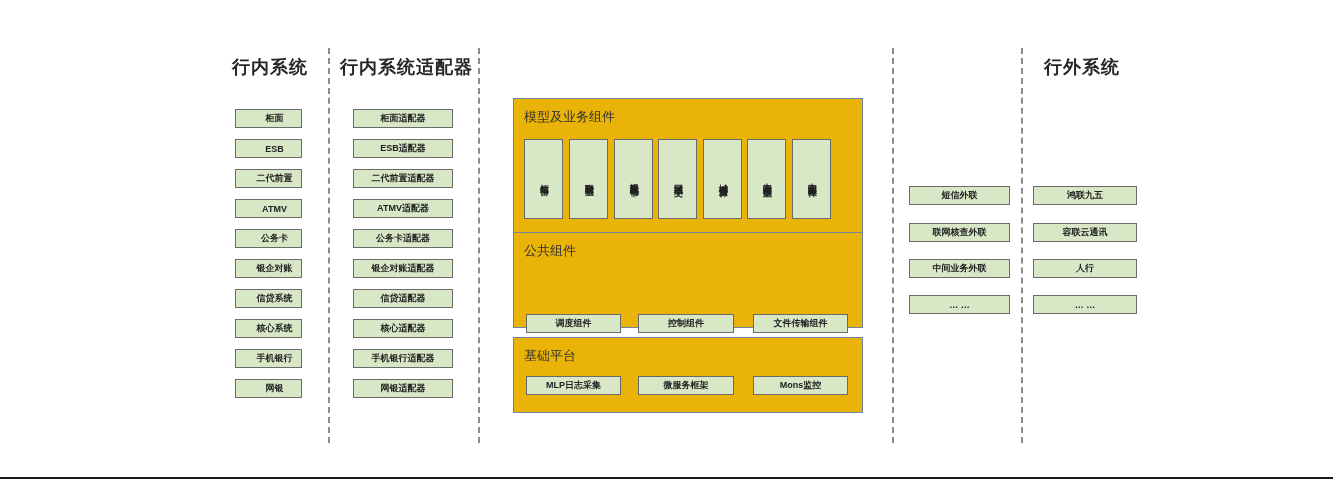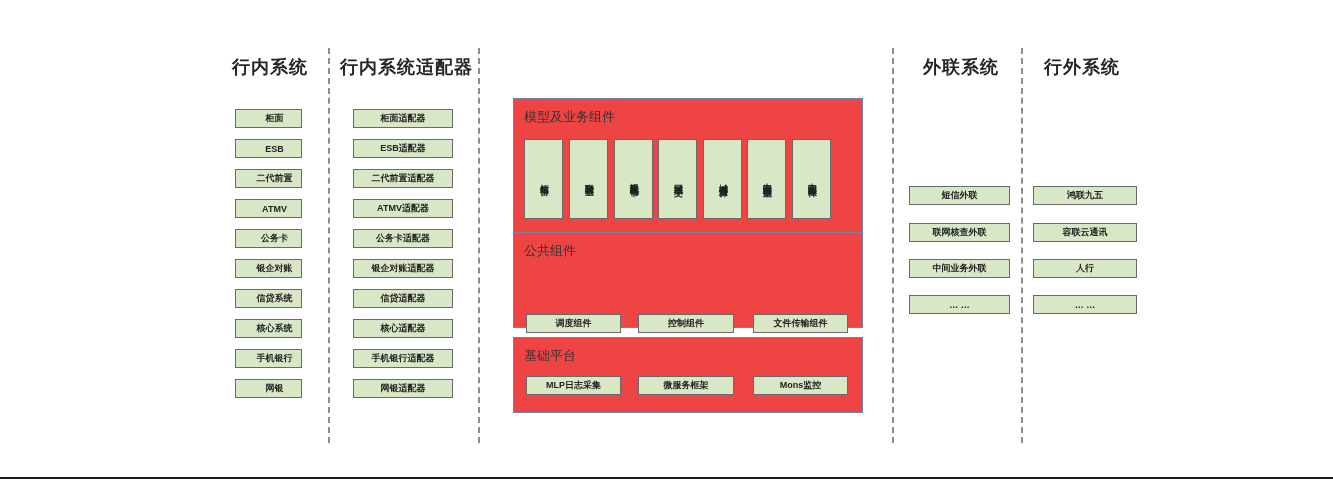--- a/index.html
+++ b/index.html
@@ -20,21 +20,21 @@
     background:#d8e8c7; border:1px solid #6a6a6a;
     display:flex; align-items:center; justify-content:center;
     font-size:9px; font-weight:bold; color:#222; white-space:nowrap;
   }
   .c1 { left:235px; width:67px;padding-left:12px; }
   .c2 { left:353px; width:100px; }
   .c4 { left:909px; width:101px; }
   .c5 { left:1033px; width:104px; }
   .bluebox {
     position:absolute; left:513px; width:350px; box-sizing:border-box;
-    background:#ef4444; border:1px solid #6e84a0;
+    background:#eab308; border:1px solid #6e84a0;
   }
   .bluebox .slabel {
     position:absolute; left:10px; top:9px; font-size:13px; color:#333333; white-space:nowrap;
   }
   .vbox {
     position:absolute; top:40px; width:39px; height:80px; box-sizing:border-box;
     background:#d8e8c7; border:1px solid #6a6a6a;
     display:flex; align-items:center; justify-content:center;
     writing-mode:vertical-rl; text-orientation:upright;
     font-size:9px; font-weight:bold; color:#222; letter-spacing:1px; line-height:1.1;
@@ -46,21 +46,20 @@
   .p3 { left:239px; width:95px; }
   .hrule { position:absolute; left:0; top:477px; width:1333px; height:2px; background:#1a1a1a; }
 </style>
 </head>
 <body>
 
 <div class="canvas">
 
   <div class="col-title" style="left:205px">行内系统</div>
   <div class="col-title" style="left:340px">行内系统适配器</div>
-  <div class="col-title" style="left:896px">外联系统</div>
   <div class="col-title" style="left:1017px">行外系统</div>
 
   <div class="vsep" style="left:328px"></div>
   <div class="vsep" style="left:478px"></div>
   <div class="vsep" style="left:892px"></div>
   <div class="vsep" style="left:1021px"></div>
 
   <div class="gbox c1" style="top:109px">柜面</div>
   <div class="gbox c1" style="top:139px">ESB</div>
   <div class="gbox c1" style="top:169px">二代前置</div>

